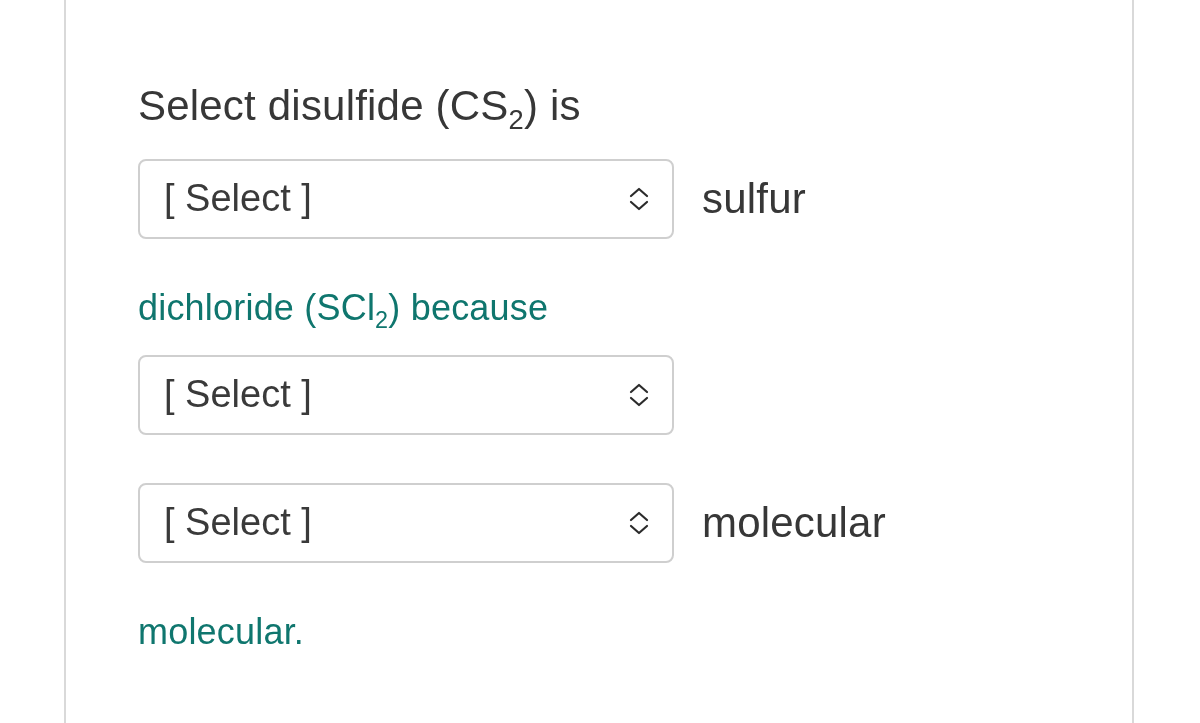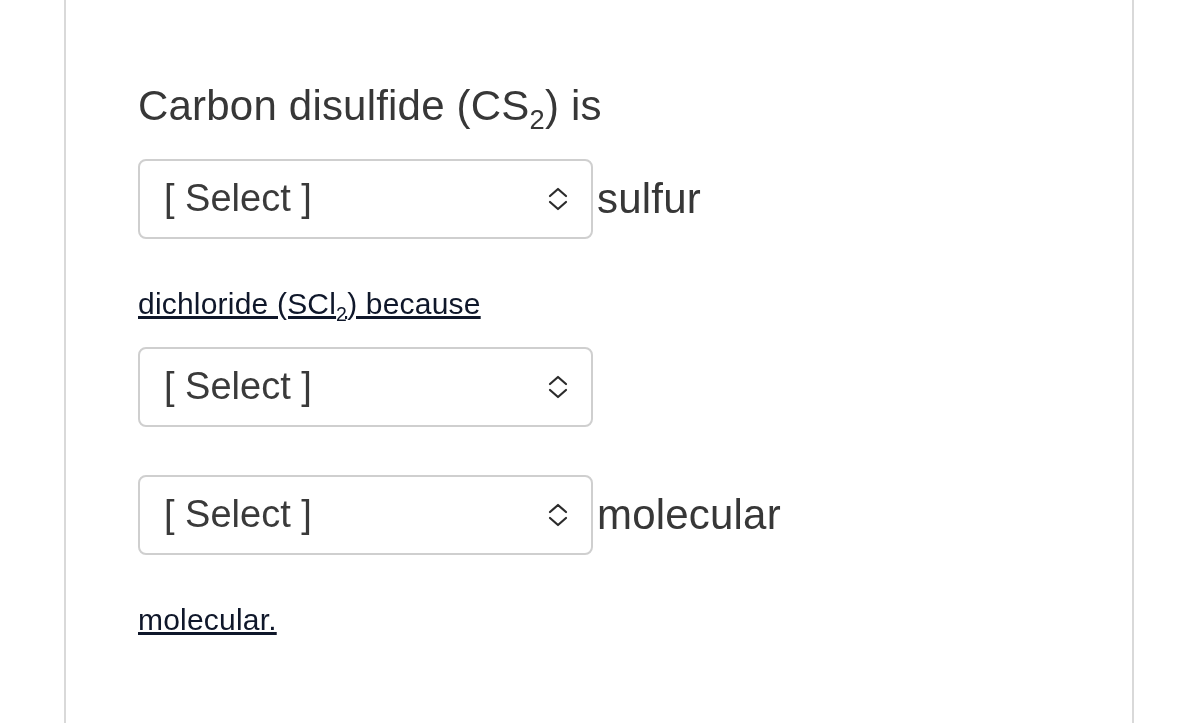--- a/index.html
+++ b/index.html
@@ -35,21 +35,21 @@
     vertical-align: sub;
     line-height: 0;
   }
   .row {
     display: flex;
     align-items: center;
     margin-top: 26px;
   }
   .row.first { margin-top: 26px; }
   .select-box {
-    width: 455px;
+    width: 536px;
     height: 80px;
     border: 2px solid #cfcfcf;
     border-radius: 8px;
     box-sizing: border-box;
     display: flex;
     align-items: center;
     justify-content: space-between;
     padding: 0 22px 0 24px;
     background: #ffffff;
   }
@@ -63,42 +63,41 @@
     flex-direction: column;
     align-items: center;
     justify-content: center;
     gap: 2px;
   }
   .chevrons svg { display:block; }
   .after-text {
     font-size: 42px;
     color: #373737;
     font-weight: 400;
-    margin-left: 4px;
+    margin-left: 28px;
     line-height: 1;
     letter-spacing: 0.2px;
   }
   .standalone-text {
-    font-size: 30px;
-    color: #0f172a;
+    font-size: 36px;
+    color: #0f766e;
     font-weight: 400;
     margin-top: 48px;
     margin-bottom: 2px;
     letter-spacing: 0.2px;
-    text-decoration: underline;
   }
   .gap-mid { height: 22px; }
 </style>
 </head>
 <body>
 
 <div class="outer">
 
   <p class="question-text">
-    <span>Carbon disulfide (CS</span><sub>2</sub><span>) is</span>
+    <span>Select disulfide (CS</span><sub>2</sub><span>) is</span>
   </p>
 
   <div class="row first">
     <div class="select-box">
       <span class="select-placeholder">[ Select ]</span>
       <span class="chevrons">
         <svg width="22" height="11" viewBox="0 0 22 11">
             <path d="M3 9 L11 2 L19 9" fill="none" stroke="#2b2b2b" stroke-width="2.2" stroke-linecap="round" stroke-linejoin="round"></path>
           </svg>
         <svg width="22" height="11" viewBox="0 0 22 11">

